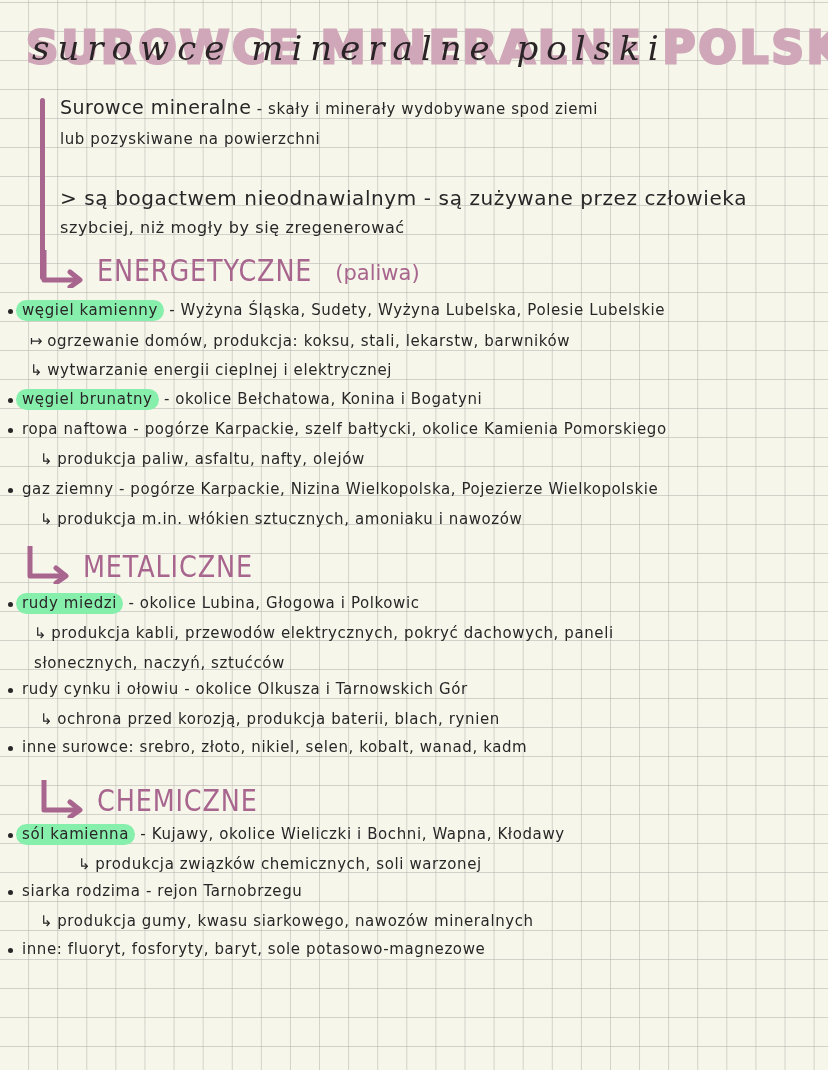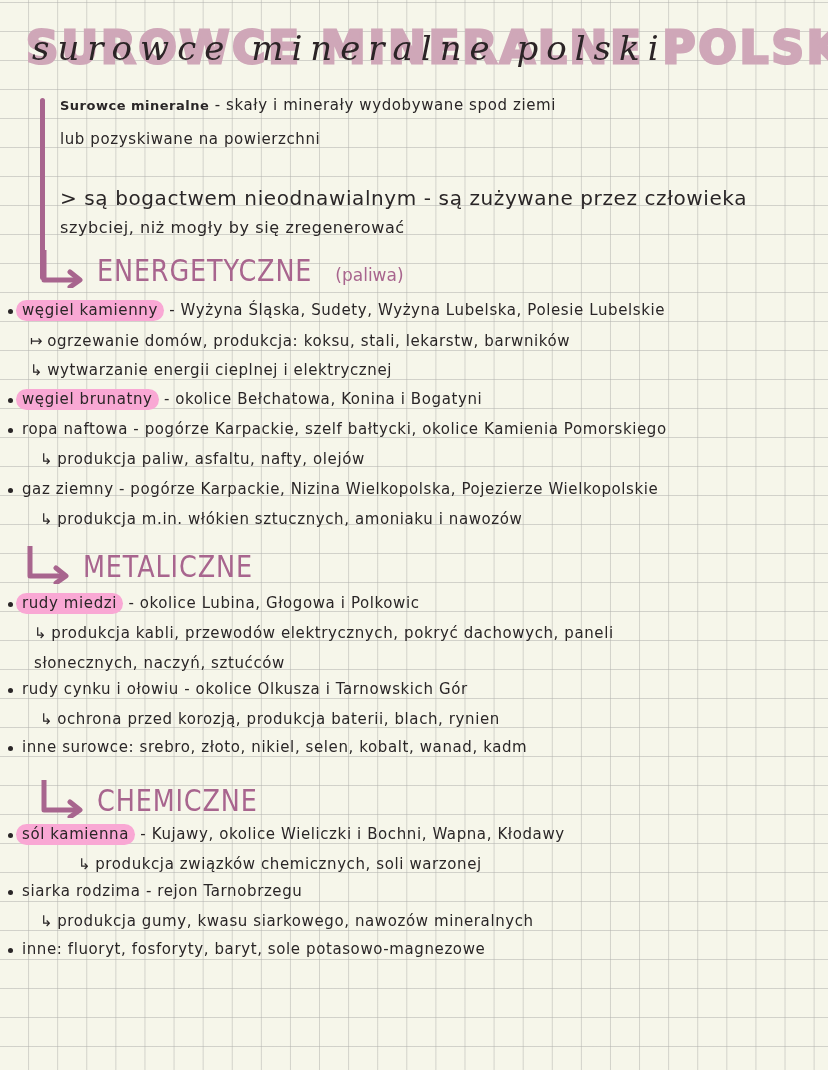--- a/index.html
+++ b/index.html
@@ -44,47 +44,47 @@
       white-space: nowrap;
     }
 
     
     .def-bar {
       position: absolute; left: 40px; top: 98px; width: 5px; height: 182px;
       background: #a8658e; border-radius: 3px;
     }
     .line { position: absolute; white-space: nowrap; font-size: 15px; letter-spacing: 0.6px; }
     .line.lower { text-transform: lowercase; }
-    .def-term { font-size: 13px; font-weight: 700; letter-spacing: 0.5px; text-align: right; }
+    .def-term { font-size: 19px; font-weight: 400; letter-spacing: 0.5px; text-align: right; }
 
     
     .section {
       position: absolute; display: flex; align-items: flex-end; gap: 13px;
       white-space: nowrap;
     }
     .section .arrow {
       width: 44px; height: 36px; position: relative;
     }
     .section .arrow svg { position: absolute; left: 0; top: 0; }
     .section .label {
       font-family: "DejaVu Sans", sans-serif;
       font-size: 30px; color: #a8658e; letter-spacing: 1px;
       transform: scaleX(0.85); transform-origin: left bottom;
       line-height: 1;
     }
     .section .sub {
-      font-size: 17px; color: #a8658e; margin-left: -28px; padding-bottom: 1px;
+      font-size: 21px; color: #a8658e; margin-left: -28px; padding-bottom: 1px;
     }
 
     
     .bullet {
       position: absolute; width: 5px; height: 5px; border-radius: 50%; background: #2a2627;
     }
     .hl {
-      background: #f9a8d4; border-radius: 12px; padding: 1px 6px 2px 6px; margin-left: -6px;
+      background: #86efac; border-radius: 12px; padding: 1px 6px 2px 6px; margin-left: -6px;
     }
     .sub-arrow { color: #2a2627; margin-right: 4px; }
   </style>
 </head>
 <body>
 
 <div class="page">
 
   <div class="title-wrap">
     <div class="title-bg">SUROWCE MINERALNE POLSKI</div>

